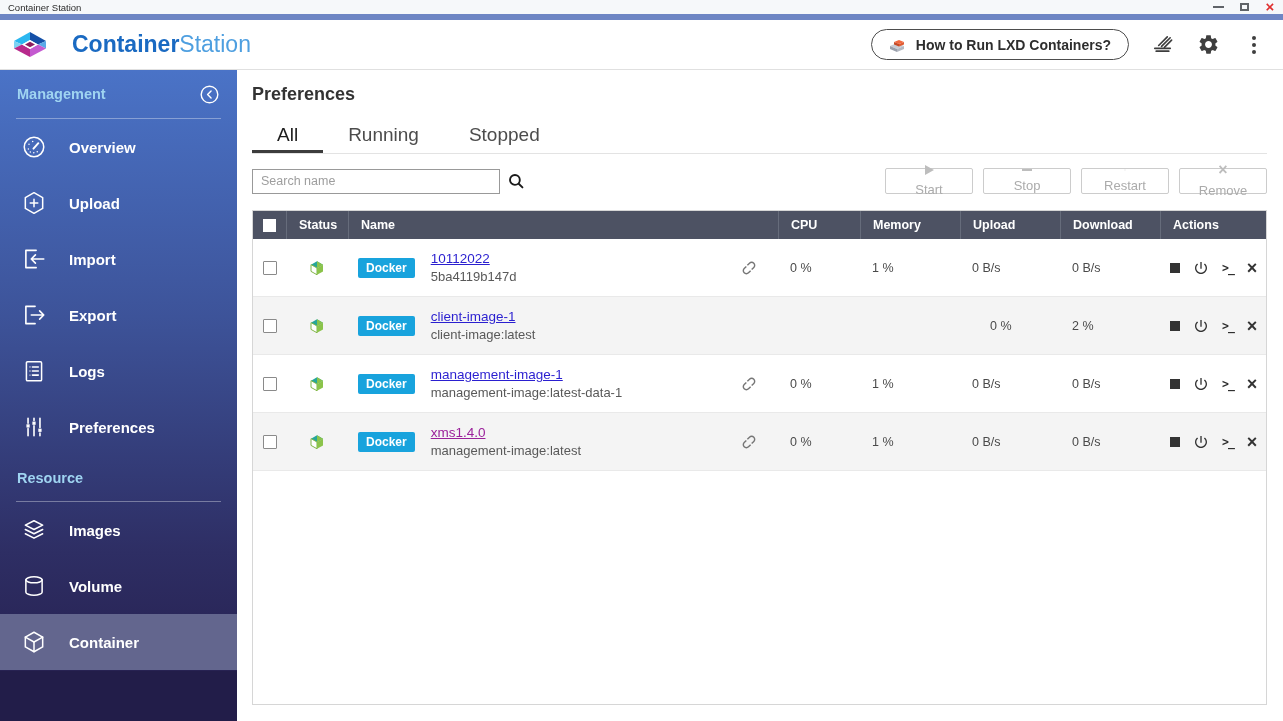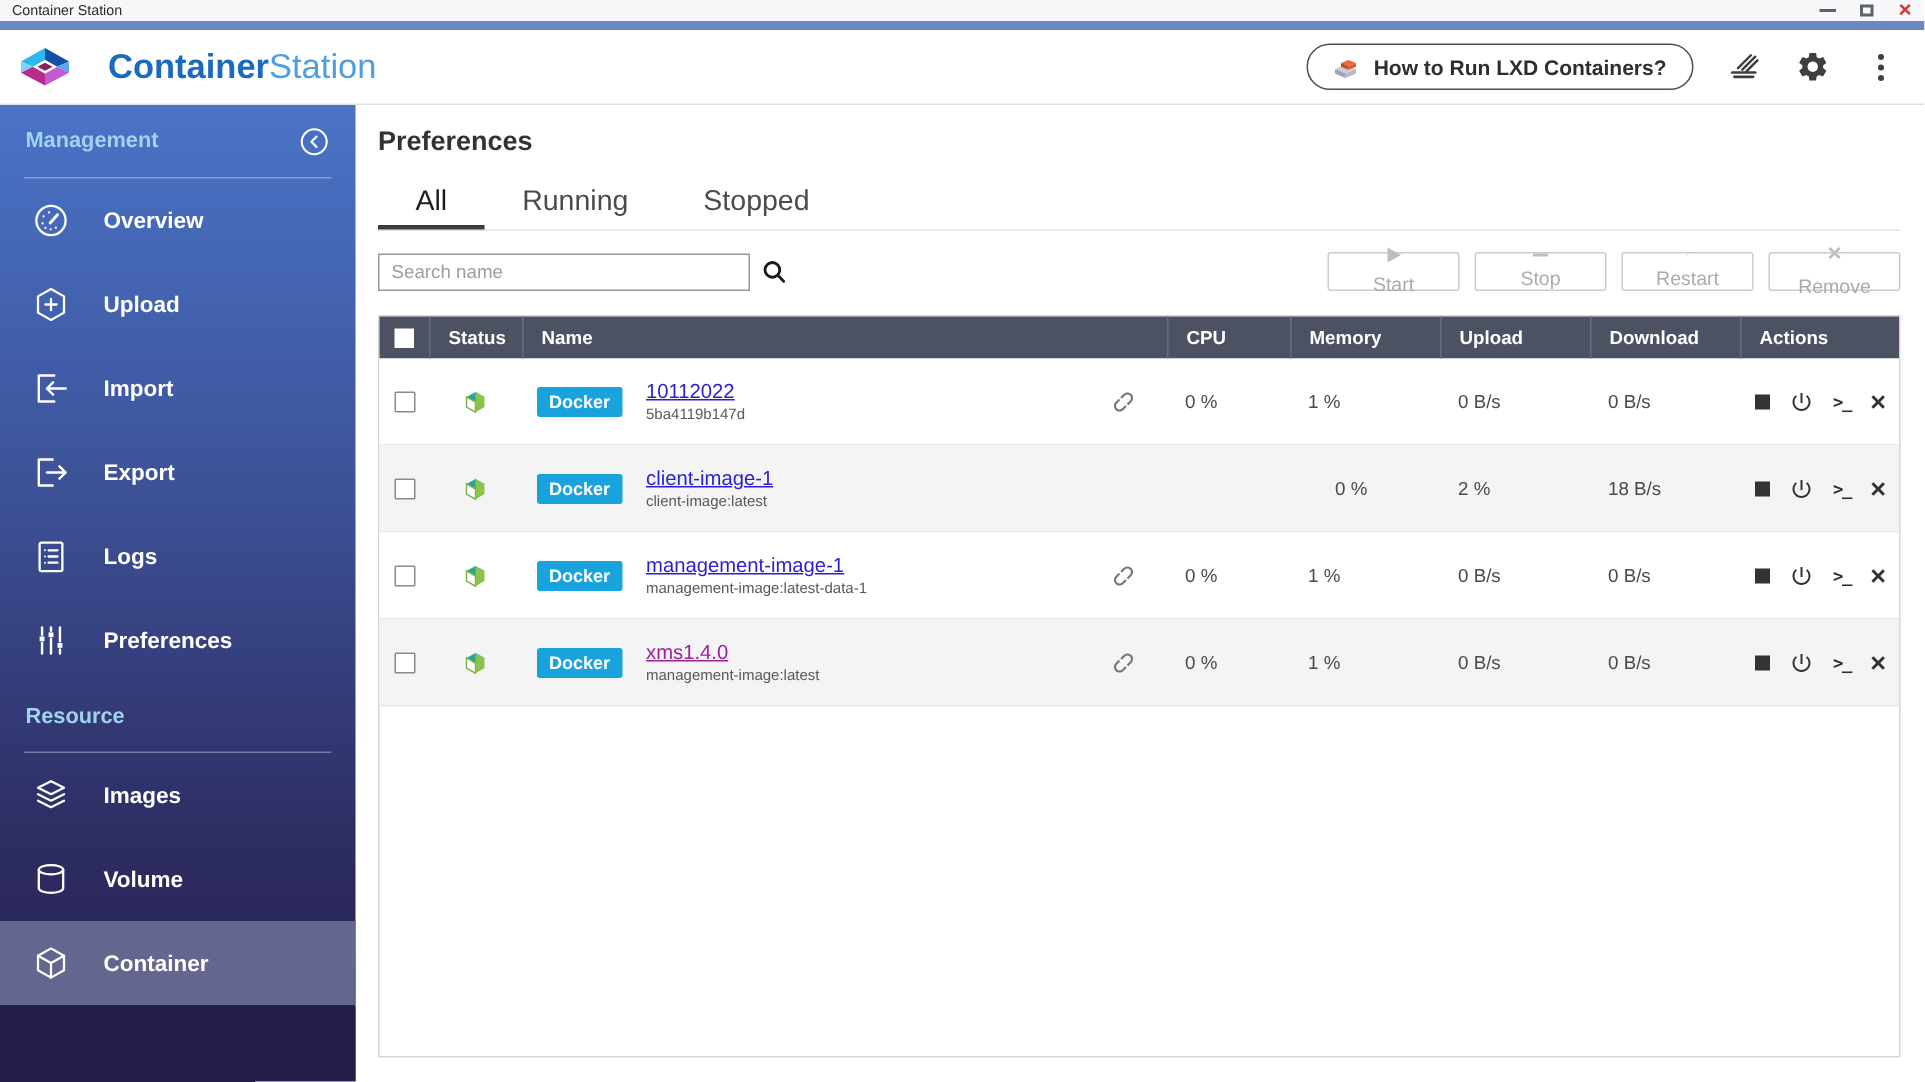--- a/index.html
+++ b/index.html
@@ -74,21 +74,21 @@
   .trow.alt { background:#f4f4f4; }
   .bc { display:flex; align-items:center; padding-left:12px; font-size:12.5px; color:#4a4a4a; height:100%; }
   .bc.c-check { justify-content:center; padding-left:0; }
   .row-checkbox { appearance:none; -webkit-appearance:none; width:14px; height:14px; border:1px solid #8a8a8a; background:#fff; border-radius:1px; cursor:pointer; }
   .bc.c-status { justify-content:center; padding-left:0; }
   .bc.c-name { padding-left:10px; padding-right:20px; }
   .badge { background:#18a3dd; color:#fff; font-size:12px; font-weight:600; height:20px; line-height:20px; padding:0 8px; border-radius:2px; flex:none; }
   .nameblock { margin-left:16px; min-width:0; }
   .nlink { color:#2a1fd0; text-decoration:underline; font-size:13.5px; cursor:pointer; display:inline-block; }
   .nlink.visited { color:#9b219b; }
-  .nsub { color:#595959; font-size:10px; margin-top:3px; }
+  .nsub { color:#595959; font-size:13px; margin-top:3px; }
   .chain { margin-left:auto; cursor:pointer; display:flex; flex:none; }
   .bc.c-act { gap:13px; padding-left:10px; }
   .act { cursor:pointer; display:flex; align-items:center; justify-content:center; }
   .stop-sq { width:10px; height:10px; background:#333; }
   .term { font-size:11.5px; font-weight:bold; color:#2f2f2f; font-family:"DejaVu Sans Mono",monospace; letter-spacing:-1px; }
   .xmark { font-size:18px; font-weight:bold; color:#333; line-height:14px; }
 </style>
 </head>
 <body>
 
@@ -369,21 +369,20 @@
       </div>
       <div class="bc c-name">
         <span class="badge">Docker</span>
         <div class="nameblock">
           <a class="nlink">client-image-1</a>
           <div class="nsub">client-image:latest</div>
         </div>
       </div>
       <div class="bc c-cpu">0 %</div>
       <div class="bc c-mem">2 %</div>
-      <div class="bc c-down">18 B/s</div>
       <div class="bc c-act">
         <span class="act">
             <span class="stop-sq"></span>
           </span>
         <span class="act">
             <svg width="16" height="16" viewBox="0 0 24 24" fill="#333">
               <path d="M13,3h-2v10h2V3z M17.83,5.17l-1.42,1.42C17.99,7.86,19,9.81,19,12c0,3.87-3.13,7-7,7s-7-3.13-7-7c0-2.19,1.01-4.14,2.58-5.41L6.17,5.17C4.23,6.82,3,9.26,3,12c0,4.97,4.03,9,9,9s9-4.03,9-9C21,9.26,19.77,6.82,17.83,5.17z"></path>
             </svg>
           </span>
         <span class="act term">&gt;_</span>

